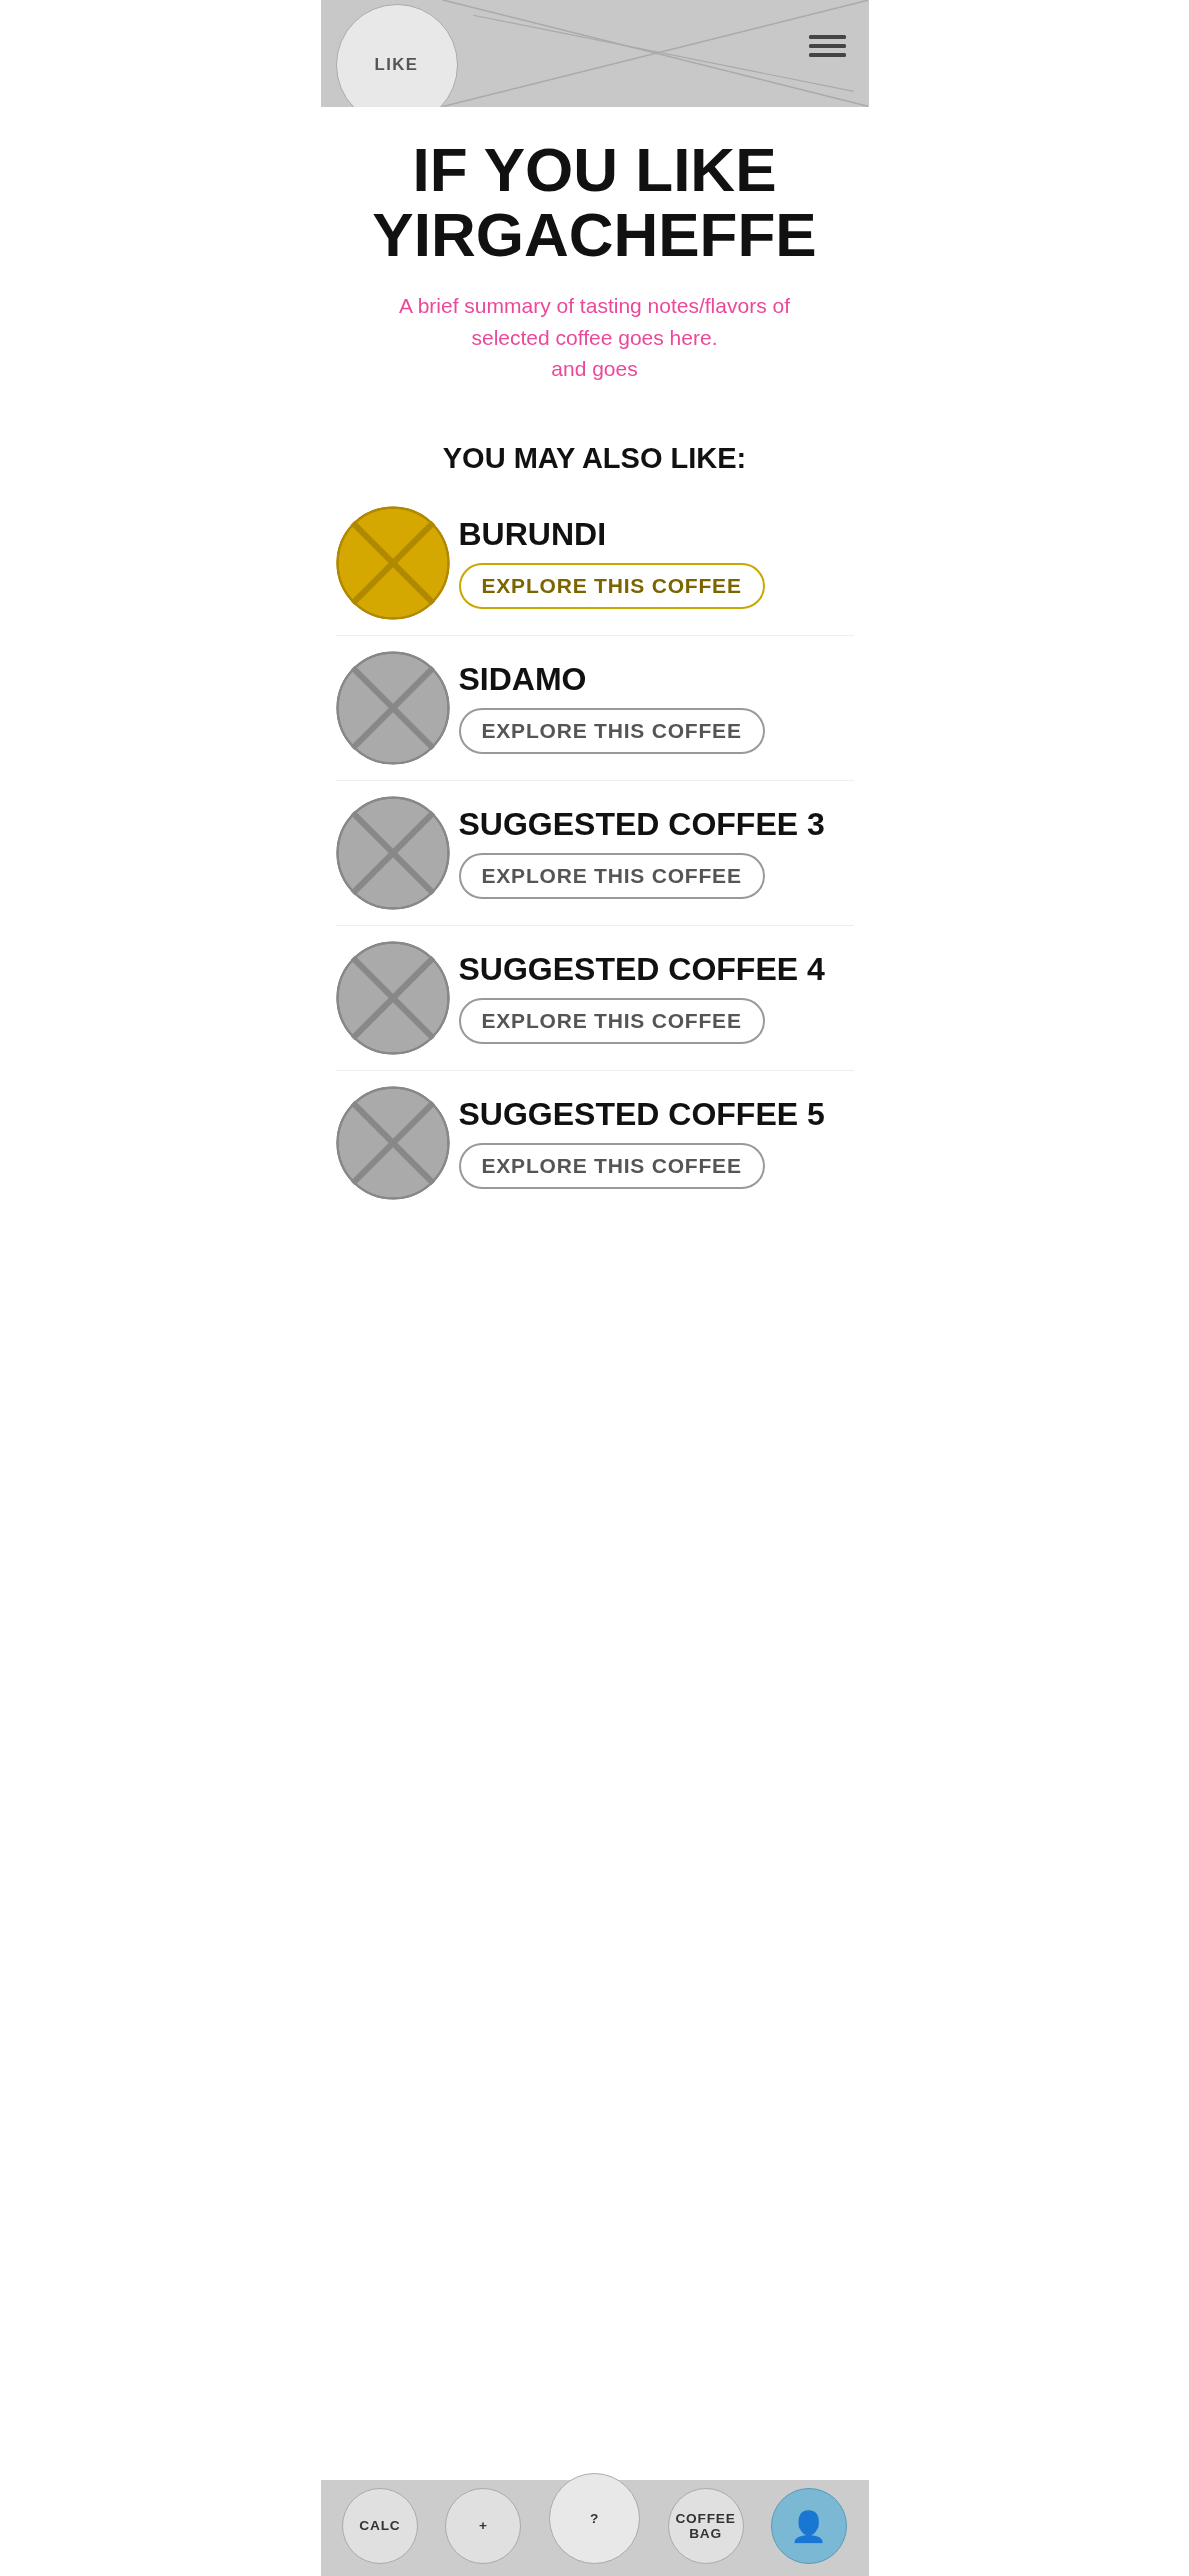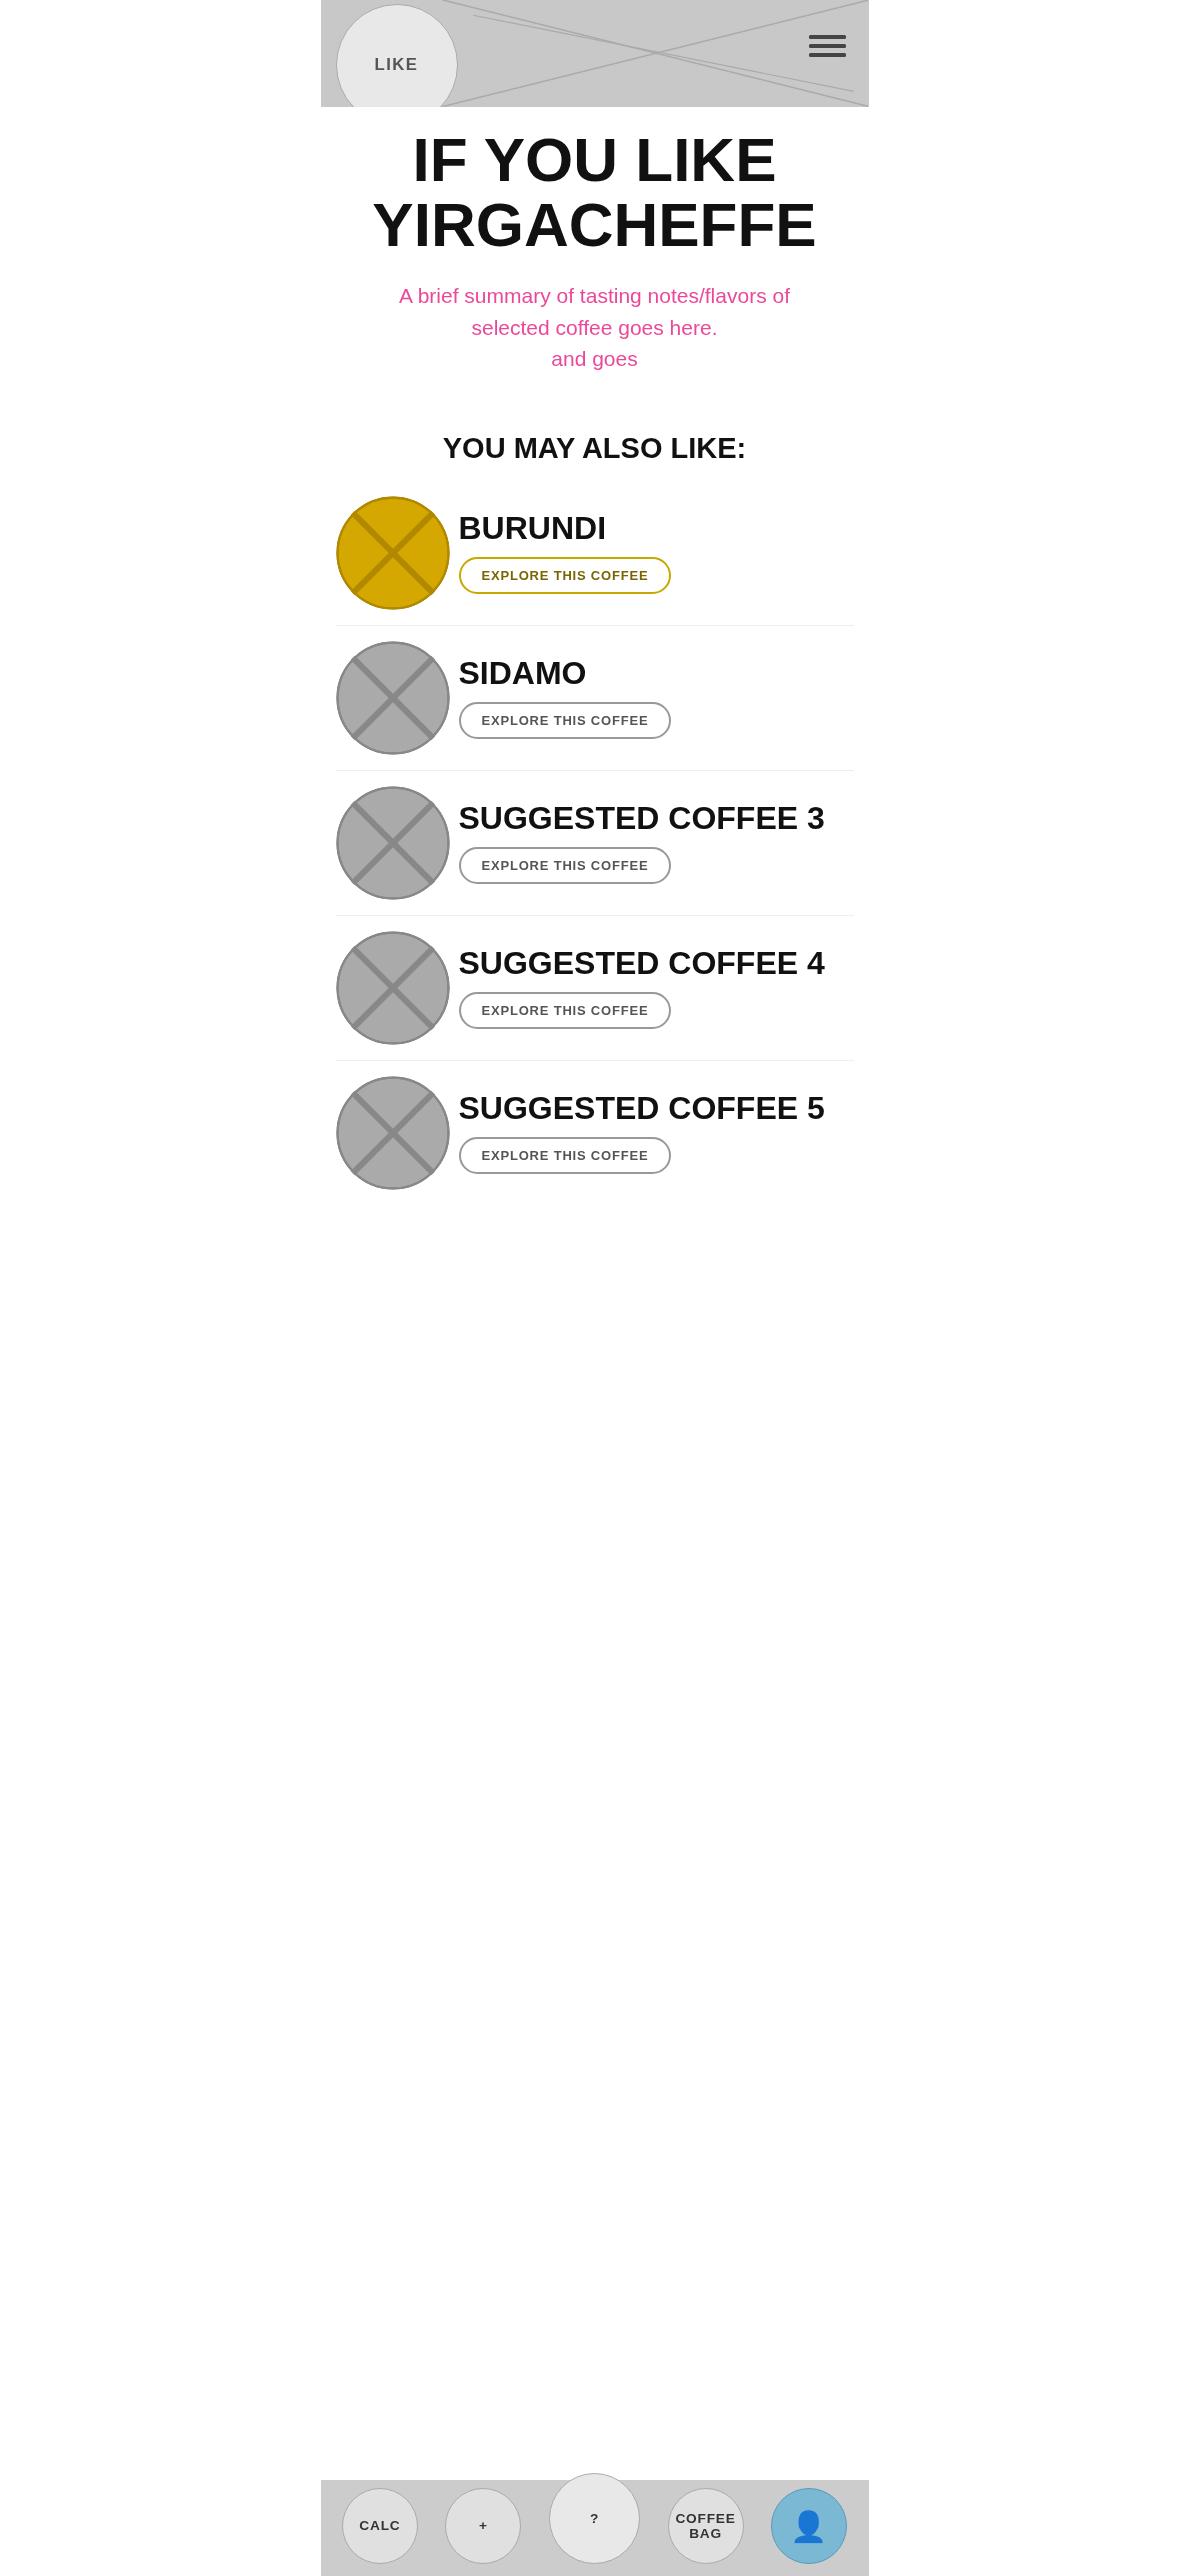--- a/index.html
+++ b/index.html
@@ -69,21 +69,21 @@
     .hamburger-line {
       width: 37px;
       height: 3.8px;
       background: #444;
       border-radius: 1.5px;
     }
 
     
     .hero {
       text-align: center;
-      padding: 20px 23px 15px;
+      padding: 30px 23px 15px;
     }
 
     .hero-title {
       font-size: 62px;
       font-weight: 900;
       line-height: 1.05;
       color: #111;
       text-transform: uppercase;
       margin-bottom: 23px;
     }
@@ -149,21 +149,21 @@
       color: #111;
       margin-bottom: 10.7px;
       line-height: 1.1;
     }
 
     .explore-btn {
       display: inline-block;
       padding: 9px 21px;
       border: 2.3px solid #999;
       border-radius: 38px;
-      font-size: 13px;
+      font-size: 21px;
       font-weight: 700;
       letter-spacing: 0.8px;
       text-transform: uppercase;
       cursor: pointer;
       background: transparent;
       color: #555;
     }
 
     .explore-btn.highlighted {
       border-color: #c8a800;

